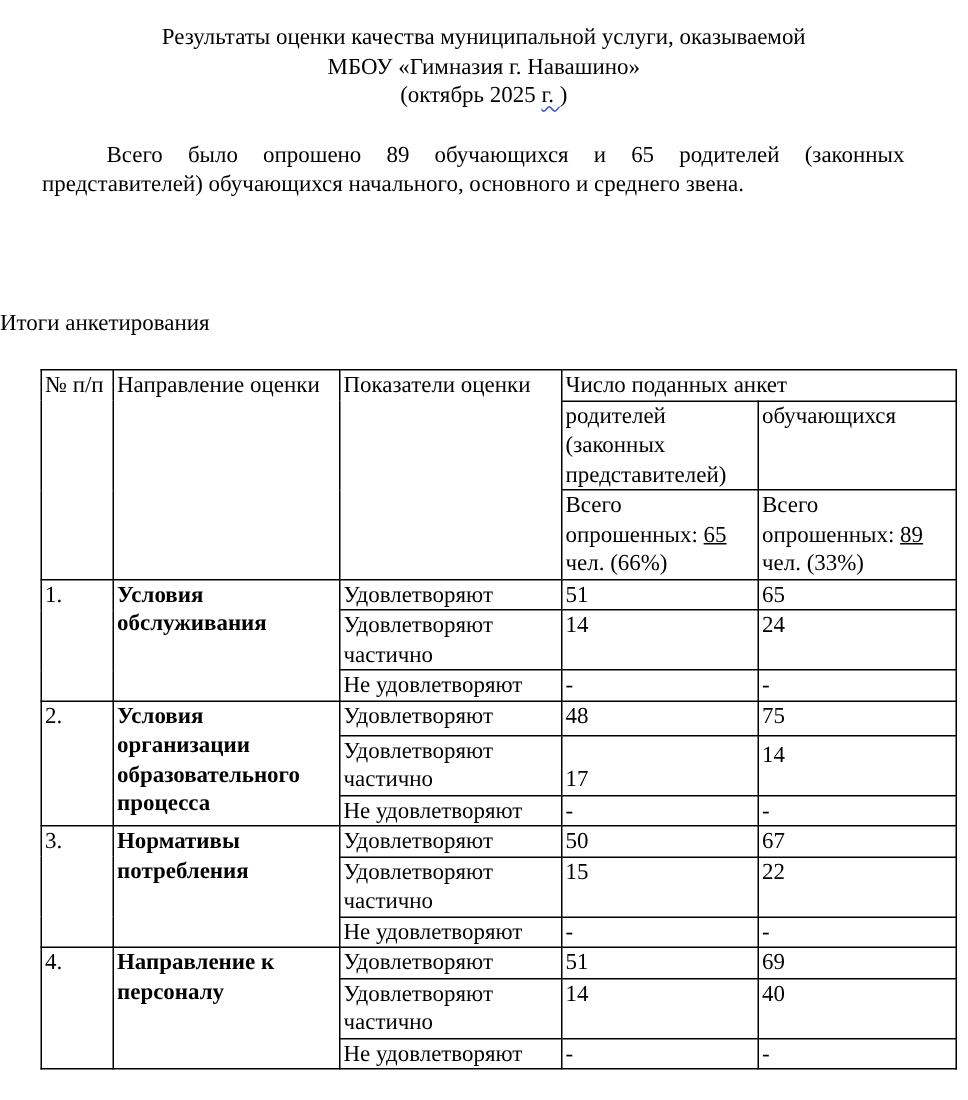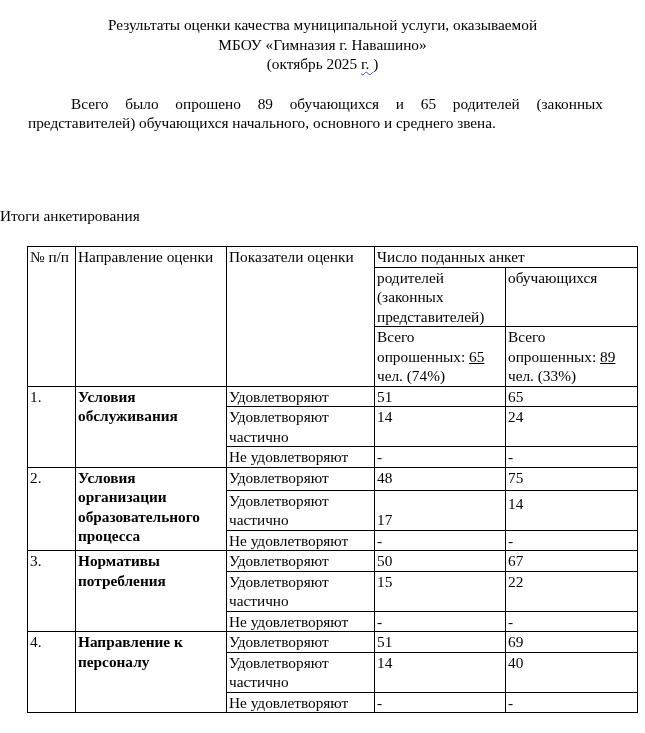--- a/index.html
+++ b/index.html
@@ -44,21 +44,21 @@
     <td rowspan="3">№ п/п</td>
     <td rowspan="3">Направление оценки</td>
     <td rowspan="3">Показатели оценки</td>
     <td colspan="2">Число поданных анкет</td>
   </tr>
   <tr style="height:59px">
     <td>родителей (законных представителей)</td>
     <td>обучающихся</td>
   </tr>
   <tr style="height:58px">
-    <td><span>Всего опрошенных: </span><span class="u">65 </span><span> чел. (74%)</span></td>
+    <td><span>Всего опрошенных: </span><span class="u">65 </span><span> чел. (66%)</span></td>
     <td><span>Всего опрошенных: </span><span class="u">89</span><span> чел. (33%)</span></td>
   </tr>
 
   <tr style="height:20px">
     <td rowspan="3">1.</td>
     <td rowspan="3" class="bold">Условия обслуживания</td>
     <td>Удовлетворяют</td>
     <td>51</td>
     <td>65</td>
   </tr>

